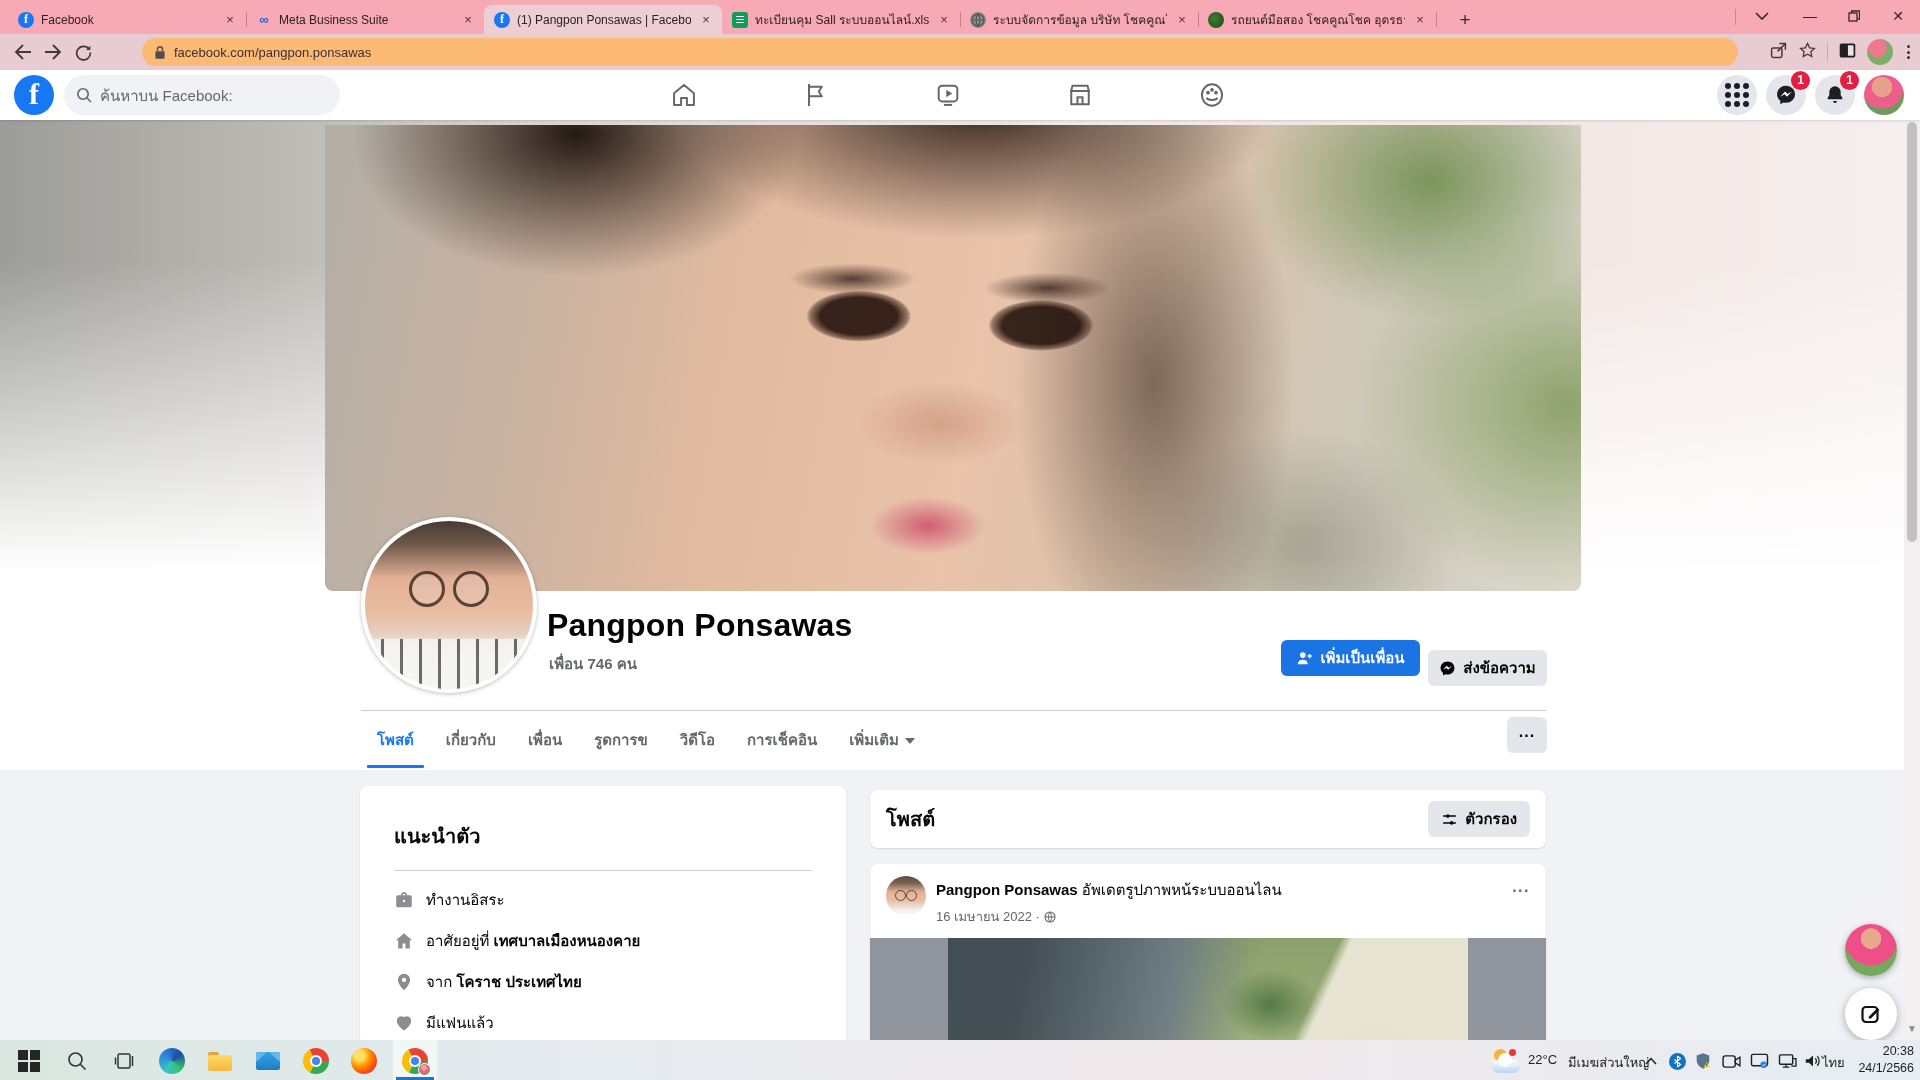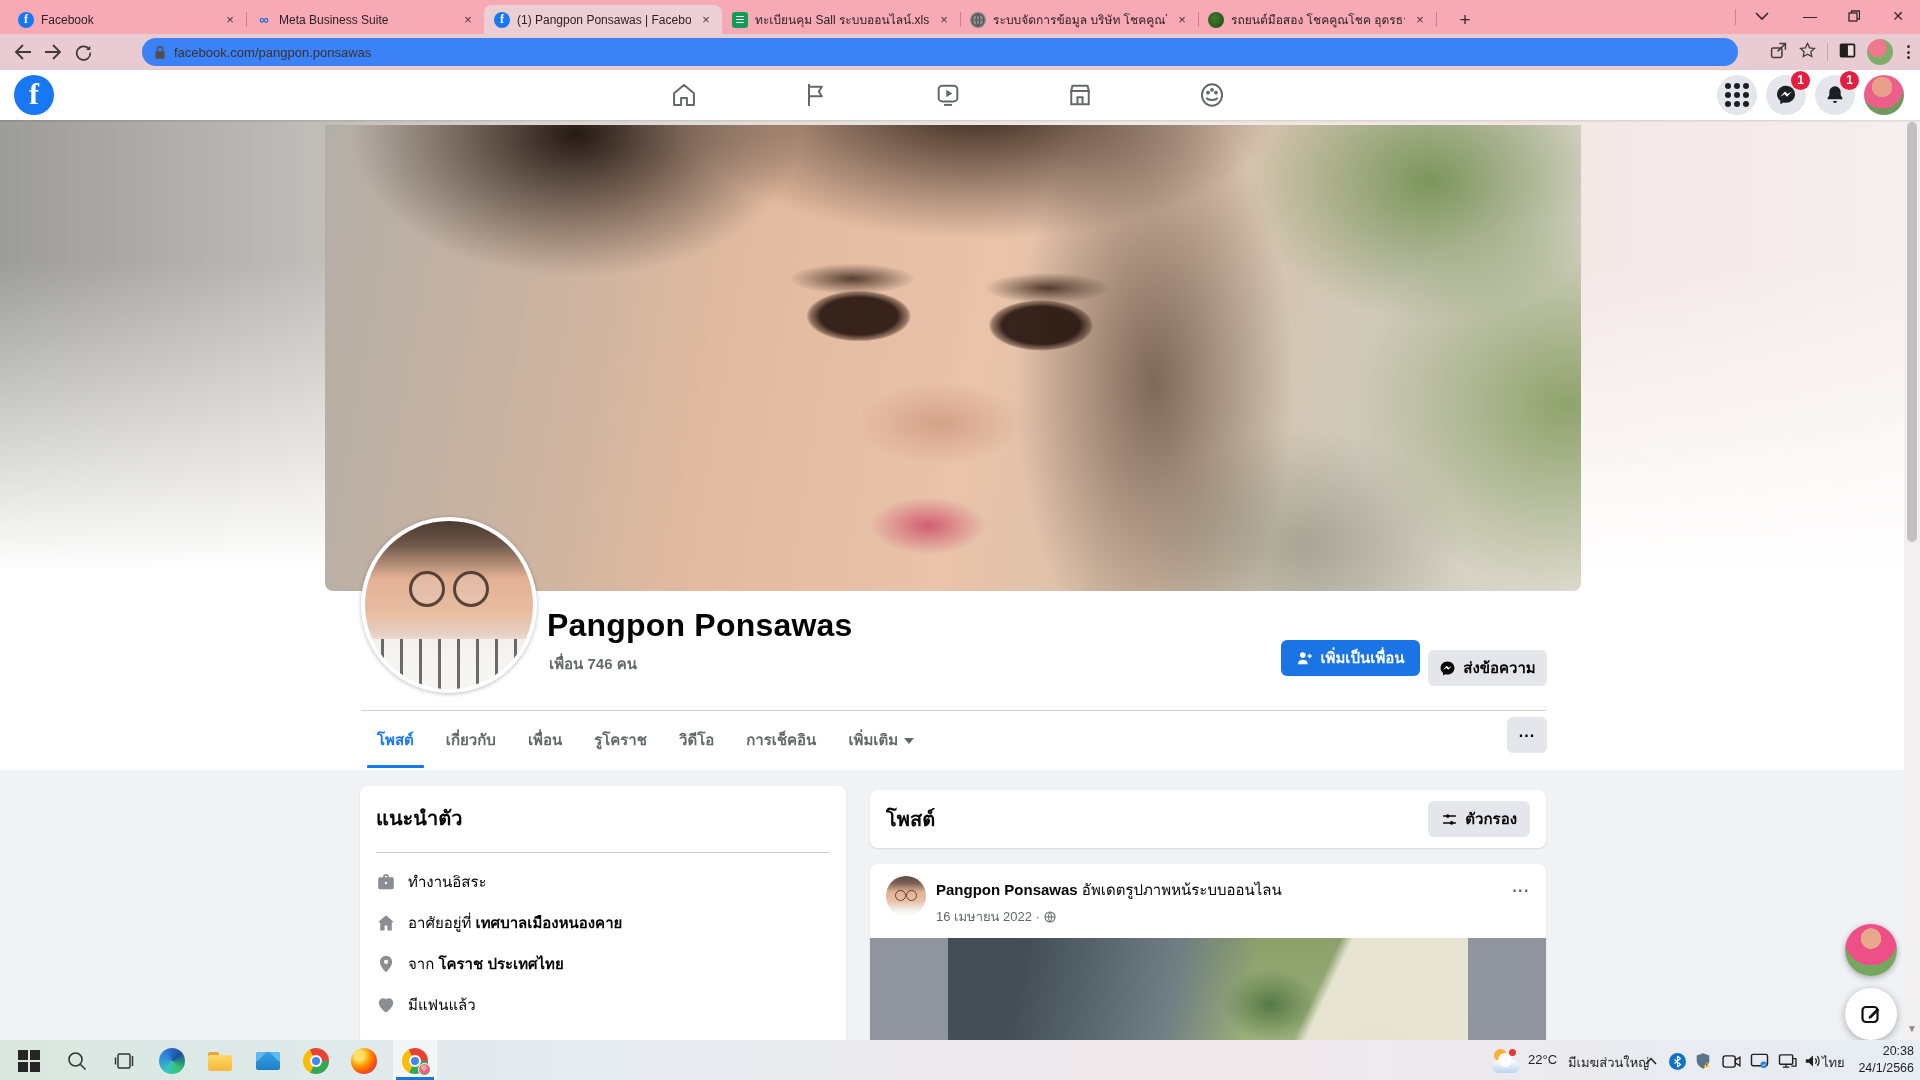--- a/index.html
+++ b/index.html
@@ -21,21 +21,21 @@
   .fav-sheets:after { content:""; position:absolute; left:4px; top:4px; width:8px; height:8px;
       background:linear-gradient(#fff 0 1.5px,transparent 1.5px 3px,#fff 3px 4.5px,transparent 4.5px 6px,#fff 6px 7.5px,transparent 0); }
   .fav-globe { background:#8d8d8d; }
   .fav-leaf { background:radial-gradient(circle at 40% 40%, #3f7d2c, #1d4718); }
   .newtab-btn { position:absolute; left:1452px; top:7px; width:26px; height:26px; font-size:19px; color:#3a2d31; text-align:center; line-height:25px; border-radius:50%; }
   .tab-divider { position:absolute; left:1735px; top:9px; width:1px; height:16px; background:#b9ululay; background:#bd8a96; }
   .wctrl { position:absolute; top:0; width:44px; height:32px; display:flex; align-items:center; justify-content:center; color:#33262a; font-size:14px; }
 
   .toolbar { position:absolute; left:0; top:34px; width:1920px; height:36px; background:#e8ccd2; display:flex; align-items:center; }
   .navbtn { width:30px; height:30px; display:flex; align-items:center; justify-content:center; }
-  .urlpill { position:absolute; left:142px; top:4px; width:1596px; height:28px; border-radius:14px; background:#3b82f6;
+  .urlpill { position:absolute; left:142px; top:4px; width:1596px; height:28px; border-radius:14px; background:#fdba74;
              display:flex; align-items:center; padding:4px 12px; gap:8px; }
   .urltext { font-size:13px; color:#3a3134; }
   .tool-right { position:absolute; right:6px; top:3px; height:30px; display:flex; align-items:center; gap:10px; }
   .tb-divider { width:1px; height:18px; background:#c9a7ae; }
   .tb-avatar { width:26px; height:26px; border-radius:50%; background:radial-gradient(circle at 40% 35%, #f0788e 0 40%, #7fae6a 41% 75%, #4d7a43 100%); }
   .kebab { display:flex; flex-direction:column; gap:2.5px; padding:0 4px; }
   .kebab i { width:3px; height:3px; border-radius:50%; background:#3a3134; }
 
   
   .fbheader { position:absolute; left:0; top:70px; width:1920px; height:50px; background:#fff; box-shadow:0 1px 2px rgba(0,0,0,.12); z-index:5; }
@@ -102,21 +102,21 @@
   .ptabs { position:absolute; left:361px; top:591px; height:57px; display:flex; }
   .ptab { padding:0 16px; display:flex; align-items:center; gap:6px; font-size:15px; font-weight:bold; color:#65676B; position:relative; }
   .ptab.active { color:#1877F2; }
   .ptab.active:after { content:""; position:absolute; left:6px; right:6px; bottom:0; height:3px; background:#1877F2; border-radius:1px; }
   .caret { width:0; height:0; border-left:5px solid transparent; border-right:5px solid transparent; border-top:6px solid #65676B; margin-top:2px; }
   .more-btn { position:absolute; left:1507px; top:597px; width:40px; height:36px; border-radius:6px; background:#E4E6EB;
               color:#050505; font-weight:bold; font-size:16px; text-align:center; line-height:30px; letter-spacing:1px; }
 
   
   .card { position:absolute; background:#fff; border-radius:8px; box-shadow:0 1px 2px rgba(0,0,0,.12); }
-  .intro-card { left:360px; top:666px; width:486px; height:260px; padding:16px; }
+  .intro-card { left:360px; top:666px; width:486px; height:260px; padding:34px; }
   .intro-title { font-size:20px; font-weight:bold; color:#050505; }
   .intro-bio { margin-top:22px; text-align:center; font-size:15px; color:#050505; }
   .intro-sep { margin:18px 0 6px; height:1px; background:#CED0D4; }
   .intro-item { display:flex; align-items:center; gap:12px; margin-top:17px; font-size:15px; color:#050505; }
   .intro-item svg { flex:none; }
   .intro-item b { font-weight:bold; }
 
   .posts-head { left:870px; top:670px; width:676px; height:58px; display:flex; align-items:center; justify-content:space-between; padding:0 16px; }
   .posts-title { font-size:20px; font-weight:bold; color:#050505; }
   .filter-btn { height:36px; border-radius:6px; background:#E4E6EB; display:flex; align-items:center; gap:7px; padding:0 13px;
@@ -293,20 +293,27 @@
       <span class="kebab">
           <i></i>
           <i></i>
           <i></i>
         </span>
     </div>
   </div>
 
   <div class="fbheader">
     <div class="fb-logo">f</div>
+    <div class="fb-search">
+      <svg width="16" height="16" viewBox="0 0 16 16">
+          <circle cx="7" cy="7" r="5.2" fill="none" stroke="#65676B" stroke-width="1.6"></circle>
+          <path d="M11 11l4 4" stroke="#65676B" stroke-width="1.6"></path>
+        </svg>
+      <input placeholder="ค้นหาบน Facebook:" style="">
+    </div>
     <div class="fb-nav">
       <div class="slot">
         <svg width="28" height="28" viewBox="0 0 24 24">
             <path d="M3.5 10.5L12 3.5l8.5 7V20.5h-6v-6h-5v6h-6z" fill="none" stroke="#65676b" stroke-width="1.7" stroke-linejoin="round"></path>
           </svg>
       </div>
       <div class="slot">
         <svg width="28" height="28" viewBox="0 0 24 24">
             <path d="M6 2.5v19" stroke="#65676b" stroke-width="1.7"></path>
             <path d="M6 5h11l-2.6 4L17 13H6z" fill="none" stroke="#65676b" stroke-width="1.7" stroke-linejoin="round"></path>
@@ -403,21 +410,21 @@
       <div class="ptab active">
           <span>โพสต์</span>
         </div>
       <div class="ptab">
           <span>เกี่ยวกับ</span>
         </div>
       <div class="ptab">
           <span>เพื่อน</span>
         </div>
       <div class="ptab">
-          <span>รูโคราช</span>
+          <span>รูดการข</span>
         </div>
       <div class="ptab">
           <span>วิดีโอ</span>
         </div>
       <div class="ptab">
           <span>การเช็คอิน</span>
         </div>
       <div class="ptab">
           <span>เพิ่มเติม</span>
           <span class="caret"></span>

